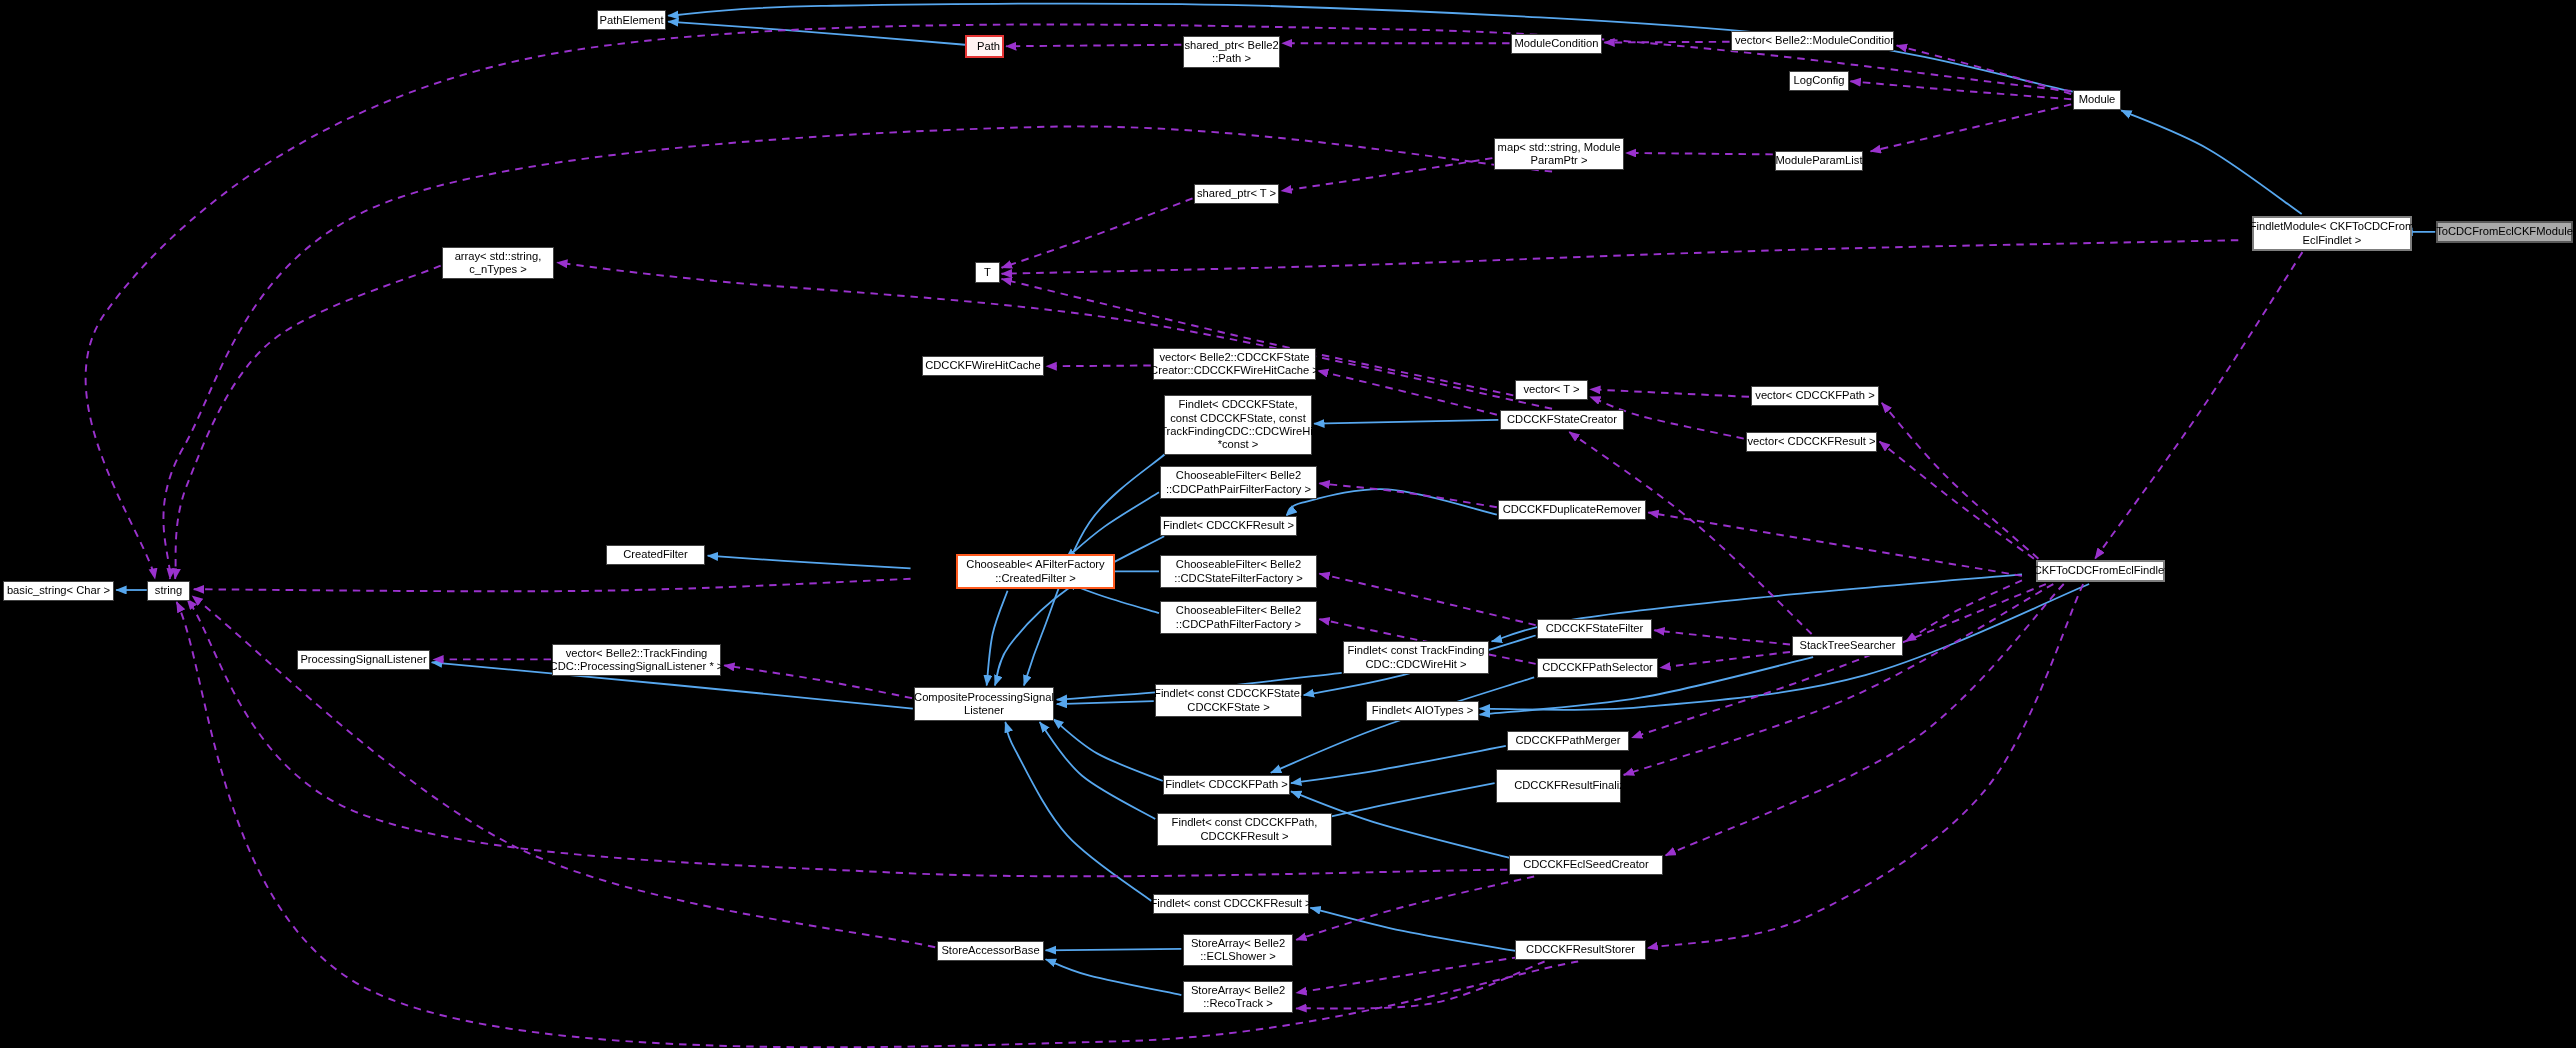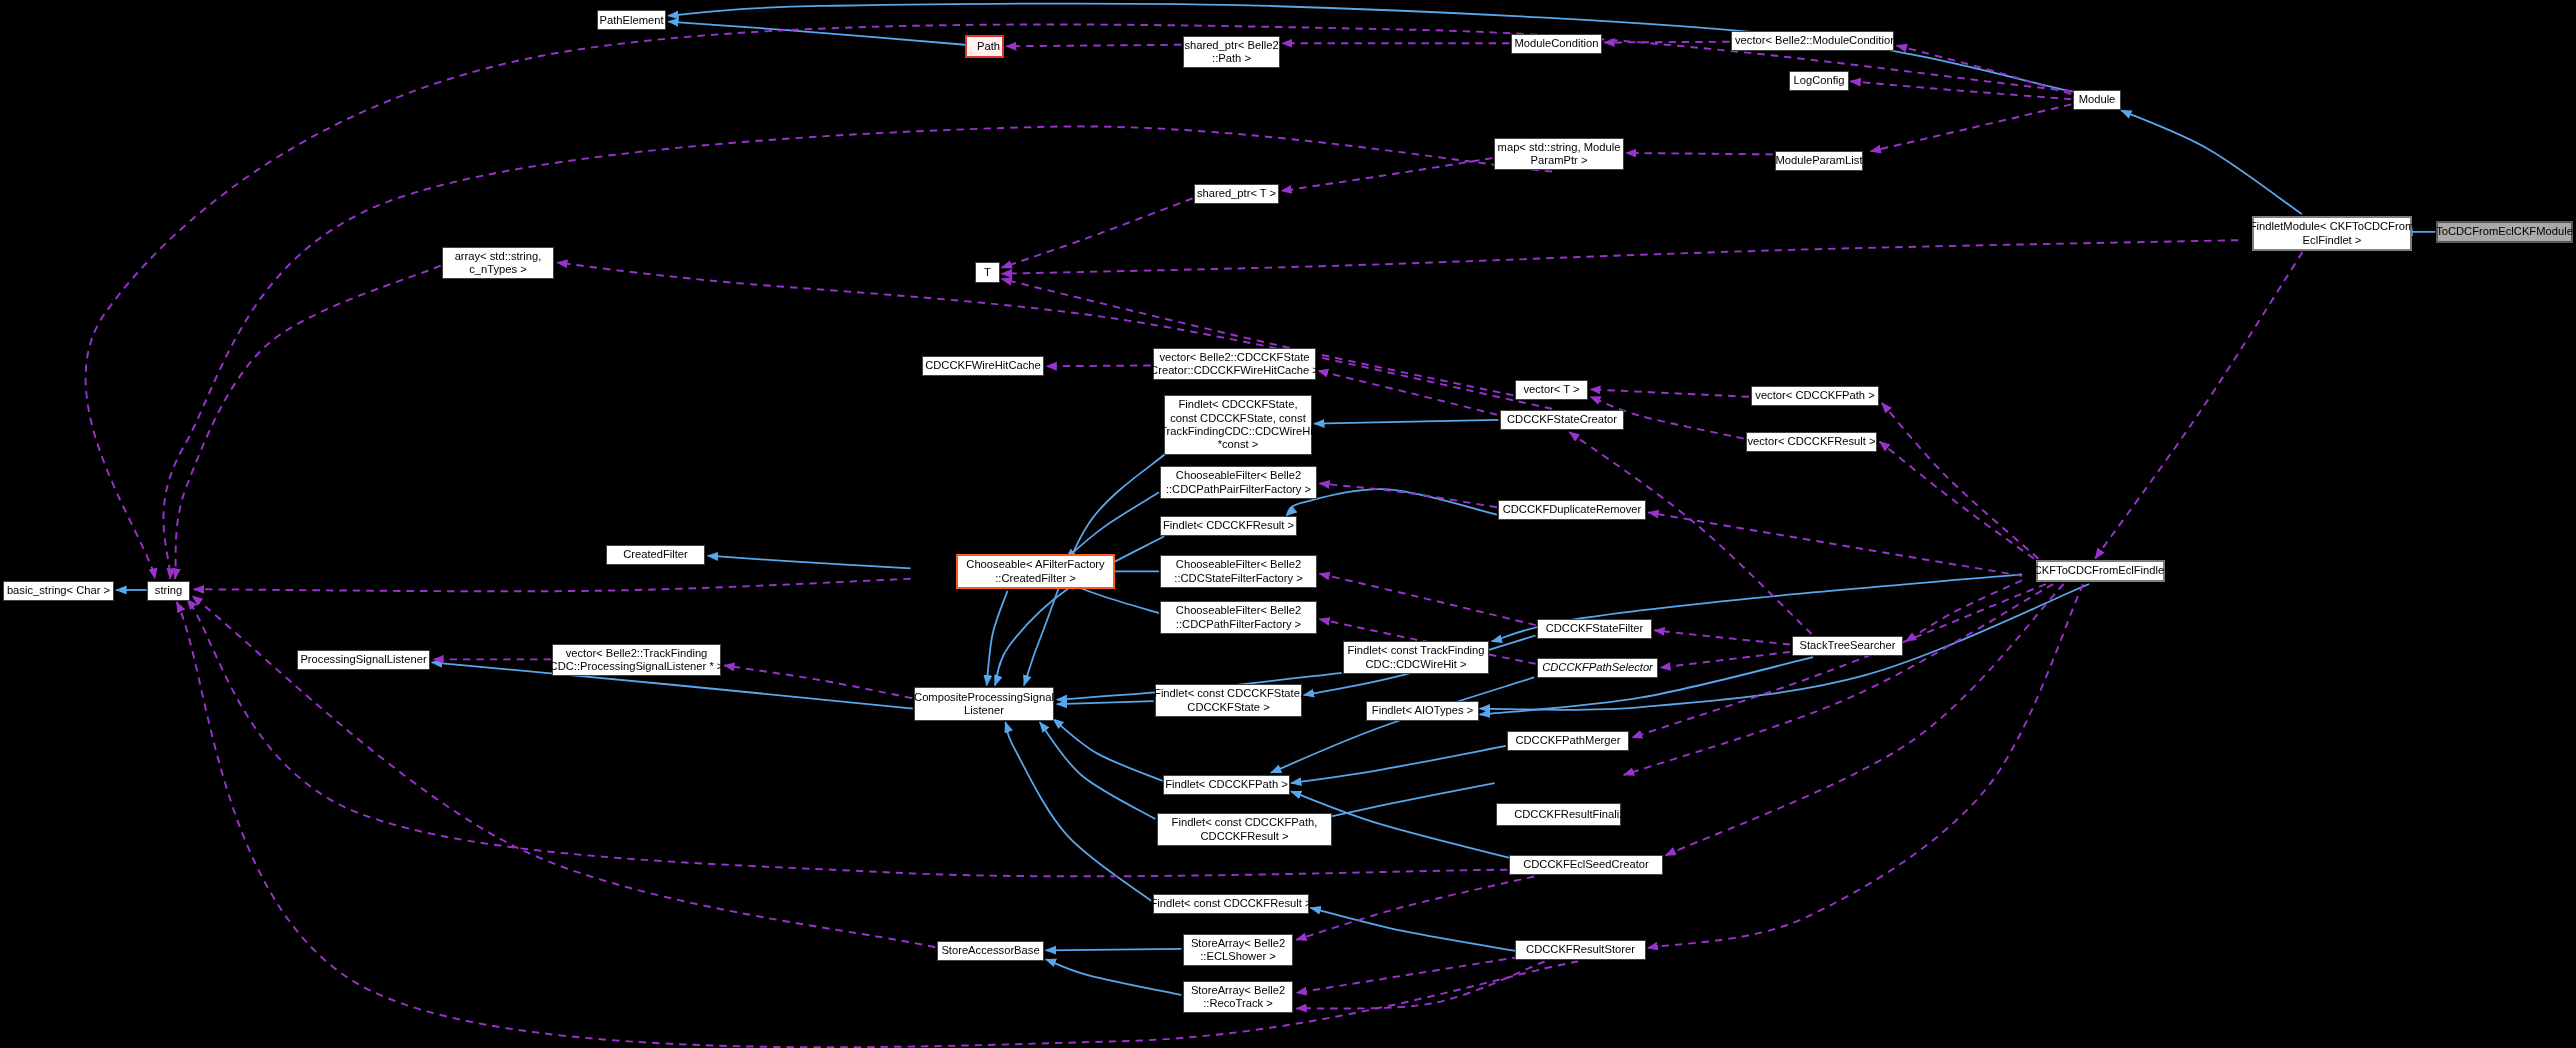--- a/index.html
+++ b/index.html
@@ -197,21 +197,21 @@
         <div>ChooseableFilter&lt; Belle2</div>
         <div>::CDCPathFilterFactory &gt;</div>
       </div>
       <div class="node plain" style="left: 1537px; top: 619px; width: 115px; height: 20px;">
         <div>CDCCKFStateFilter</div>
       </div>
       <div class="node plain" style="left: 1343px; top: 641px; width: 146px; height: 33px;">
         <div>Findlet&lt; const TrackFinding</div>
         <div>CDC::CDCWireHit &gt;</div>
       </div>
-      <div class="node plain" style="left: 1537px; top: 658px; width: 121px; height: 20px; font-style: italic;">
+      <div class="node plain" style="left: 1537px; top: 658px; width: 121px; height: 20px;">
         <div>CDCCKFPathSelector</div>
       </div>
       <div class="node plain" style="left: 1792px; top: 636px; width: 111px; height: 20px;">
         <div>StackTreeSearcher</div>
       </div>
       <div class="node strong" style="left: 2024px; top: 560px; width: 129px; height: 22.4px;">
         <div>CKFToCDCFromEclFindlet</div>
       </div>
       <div class="node plain" style="left: 3px; top: 581px; width: 111px; height: 20px;">
         <div>basic_string&lt; Char &gt;</div>
@@ -233,21 +233,21 @@
       <div class="node plain" style="left: 1155px; top: 684px; width: 147px; height: 33px;">
         <div>Findlet&lt; const CDCCKFState,</div>
         <div>CDCCKFState &gt;</div>
       </div>
       <div class="node plain" style="left: 1366px; top: 701px; width: 113px; height: 20px;">
         <div>Findlet&lt; AIOTypes &gt;</div>
       </div>
       <div class="node plain" style="left: 1507px; top: 731px; width: 122px; height: 20px;">
         <div>CDCCKFPathMerger</div>
       </div>
-      <div class="node plain" style="left: 1496px; top: 803px; width: 125px; height: 23px; padding-left: 32px;">
+      <div class="node plain" style="left: 1496px; top: 769px; width: 125px; height: 34px; padding-left: 32px;">
         <div>CDCCKFResultFinalizer</div>
       </div>
       <div class="node plain" style="left: 1163px; top: 775px; width: 127px; height: 20px;">
         <div>Findlet&lt; CDCCKFPath &gt;</div>
       </div>
       <div class="node plain" style="left: 1157px; top: 813px; width: 175px; height: 33px;">
         <div>Findlet&lt; const CDCCKFPath,</div>
         <div>CDCCKFResult &gt;</div>
       </div>
       <div class="node plain" style="left: 1509px; top: 855px; width: 154px; height: 20px;">

